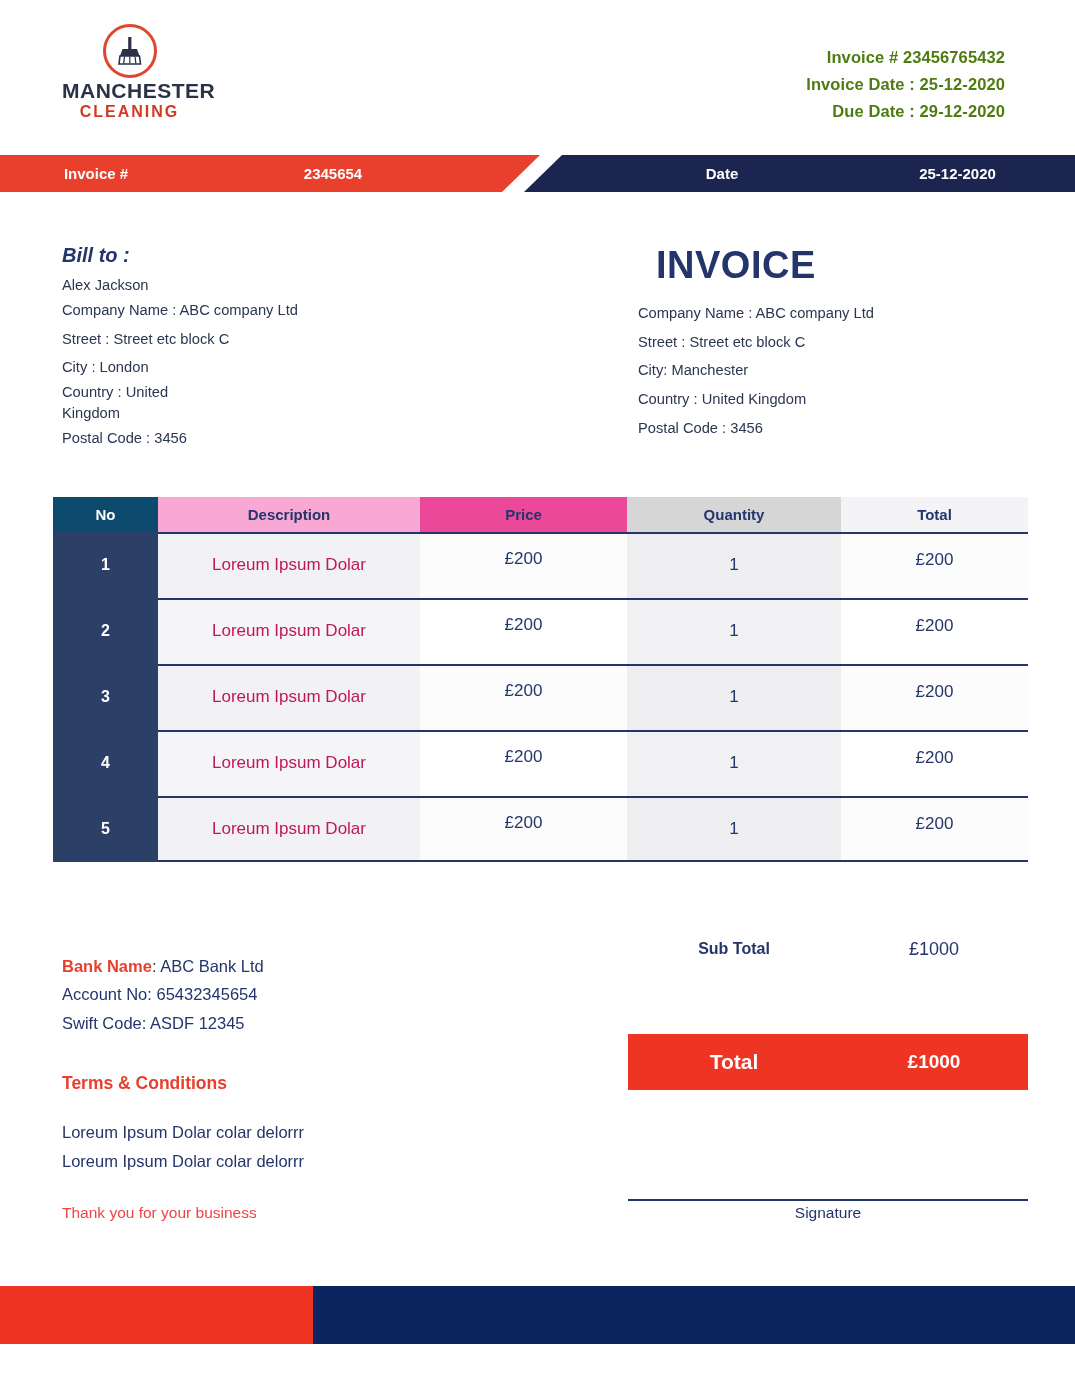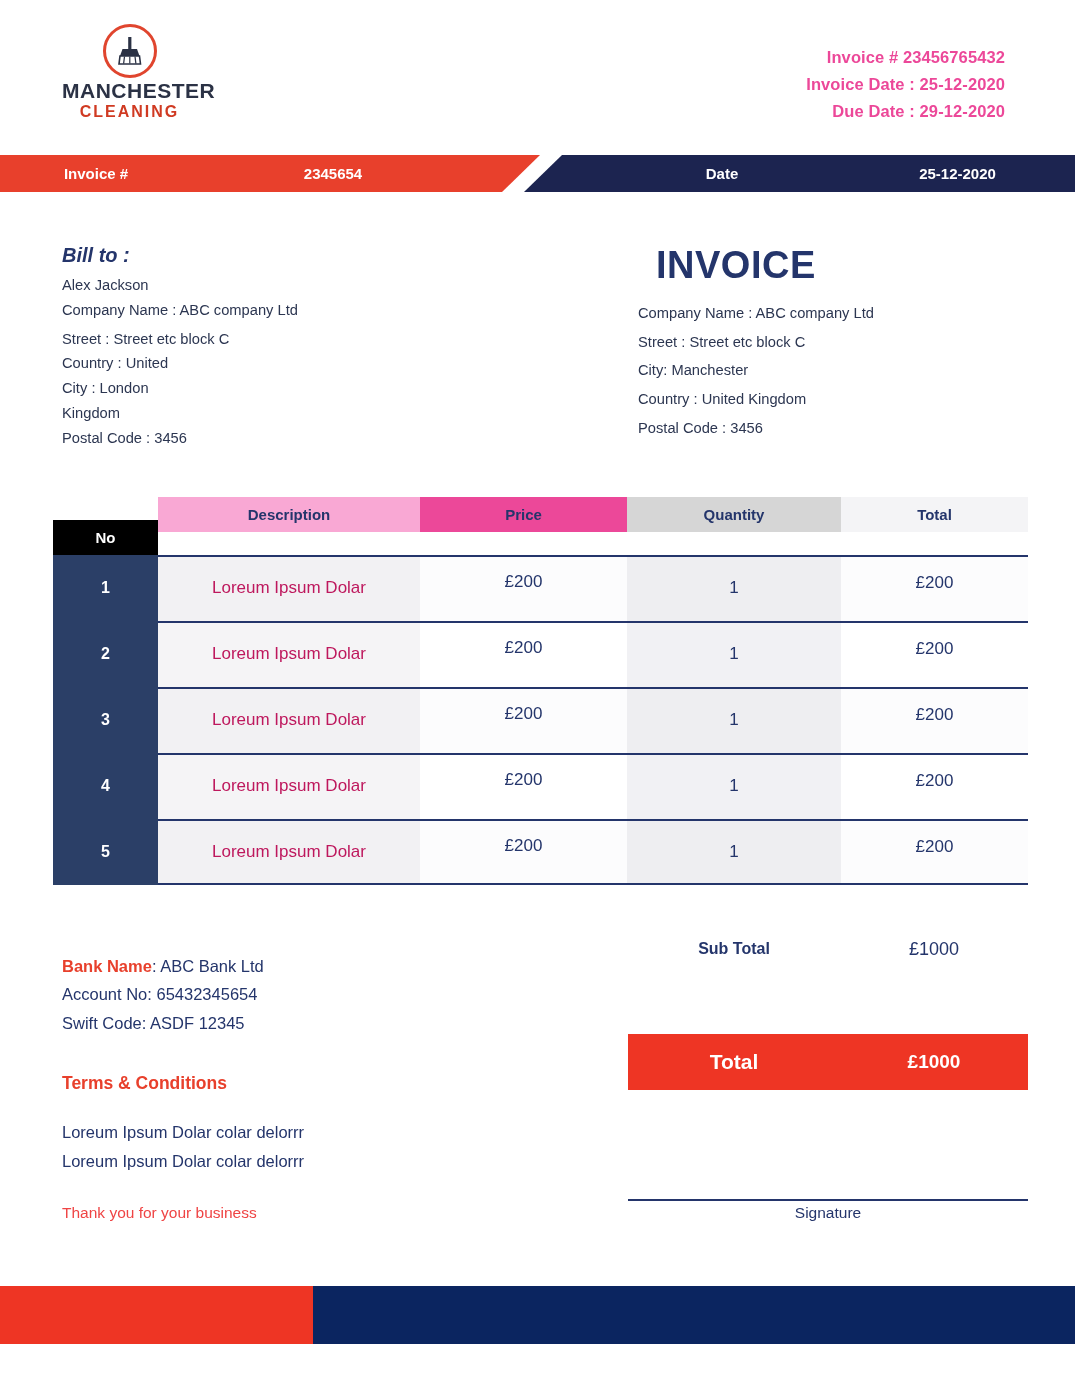--- a/index.html
+++ b/index.html
@@ -21,21 +21,21 @@
   .logo-name {
     font-size:21px; font-weight:bold; color:#2b3245;
     letter-spacing:0.5px; line-height:1.05;
   }
   .logo-sub {
     font-size:16px; font-weight:bold; color:#d03a22;
     letter-spacing:2px; line-height:1.2;
   }
   .header-meta { position:absolute; right:70px; top:44px; text-align:right; }
   .header-meta div {
-    font-size:16.5px; font-weight:bold; color:#ec4899;
+    font-size:16.5px; font-weight:bold; color:#4d7c0f;
     line-height:1.63; letter-spacing:0.1px;
   }
 
   
   .banner { position:absolute; left:0; top:155px; width:1075px; height:37px; }
   .banner-red {
     position:absolute; left:0; top:0; height:37px; width:540px;
     background:#e8402c;
     clip-path: polygon(0 0, 100% 0, calc(100% - 38px) 100%, 0 100%);
   }
@@ -71,21 +71,21 @@
   .c-no    { width:105px; }
   .c-desc  { width:262px; }
   .c-price { width:207px; }
   .c-qty   { width:214px; }
   .c-total { width:187px; }
 
   .thead .cell {
     height:35px; line-height:35px; text-align:center;
     font-size:15px; font-weight:bold; color:#24356b;
   }
-  .thead .c-no    { background:#000000; color:#ffffff;margin-top:23px; }
+  .thead .c-no    { background:#0c4a6e; color:#ffffff; }
   .thead .c-desc  { background:#f9a8d4; }
   .thead .c-price { background:#ec4899; }
   .thead .c-qty   { background:#d6d6d6; }
   .thead .c-total { background:#f4f4f6; }
 
   .tbody-row { height:66px; position:relative; }
   .tbody-row .c-no {
     background:#2b3f67; color:#ffffff;
     font-size:16px; font-weight:bold;
     display:flex; align-items:center; justify-content:center;
@@ -193,22 +193,22 @@
     <div class="banner-cell bc-value">2345654</div>
     <div class="banner-cell bc-date-label">Date</div>
     <div class="banner-cell bc-date-value">25-12-2020</div>
   </div>
 
   <div class="addr-left">
     <div class="billto-title">Bill to :</div>
     <div class="addr-line tight">Alex Jackson</div>
     <div class="addr-line">Company Name : ABC company Ltd</div>
     <div class="addr-line">Street : Street etc block C</div>
+    <div class="addr-line">City : London</div>
     <div class="addr-line tight">Country : United</div>
-    <div class="addr-line">City : London</div>
     <div class="addr-line tight">Kingdom</div>
     <div class="addr-line">Postal Code : 3456</div>
   </div>
 
   <div class="addr-right">
     <div class="invoice-title">INVOICE</div>
     <div class="addr-line">Company Name : ABC company Ltd</div>
     <div class="addr-line">Street : Street etc block C</div>
     <div class="addr-line">City: Manchester</div>
     <div class="addr-line">Country : United Kingdom</div>

